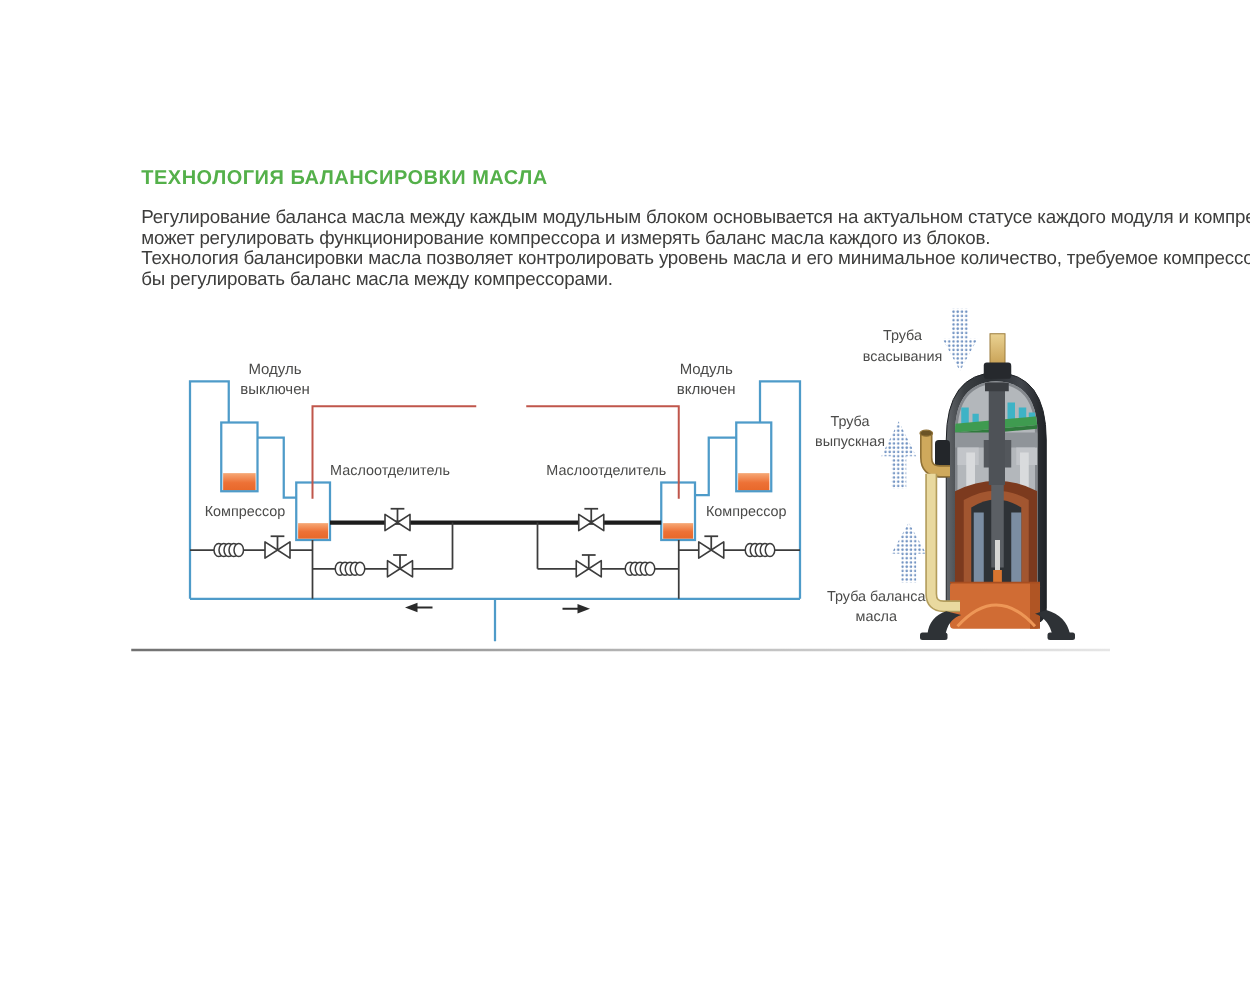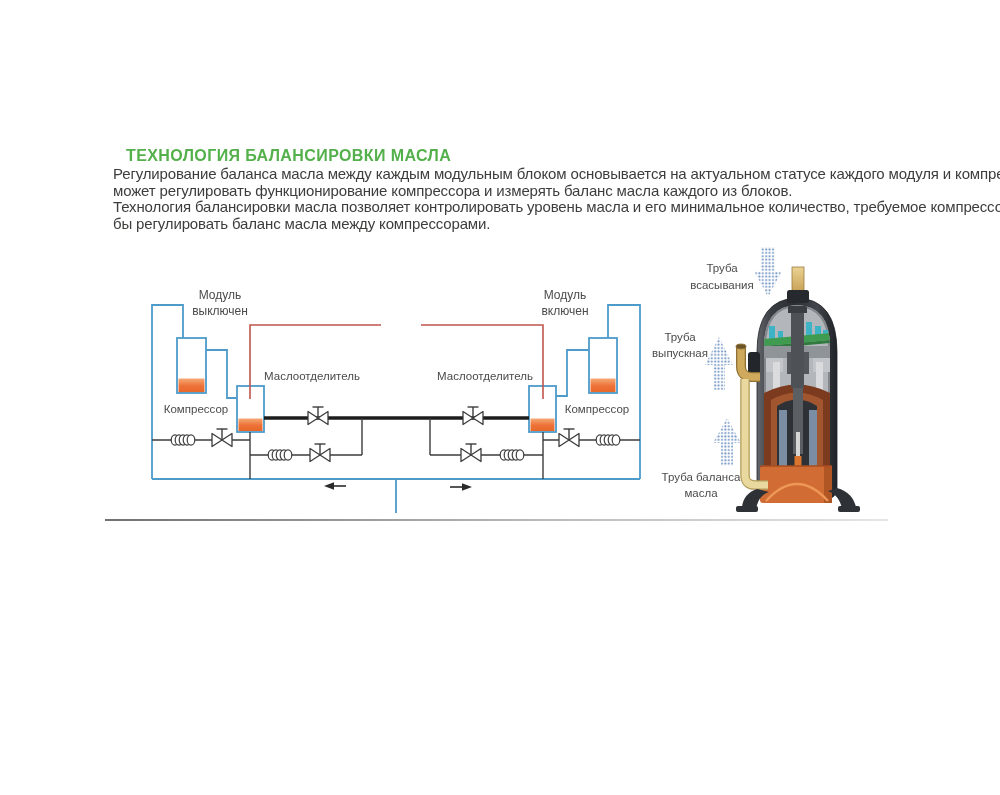--- a/index.html
+++ b/index.html
@@ -7,21 +7,21 @@
     --pipe_blue:#4e9bc9;
     --discharge_red:#c0564b;
     --oil_orange:#ed7136;
     --label_gray:#4b4b4a;
     --arrow_dot_blue:#7193c2;
     --body_text:#3d3d3c;
   }
   html,body{margin:0;padding:0;background:#fff;}
   .page{position:relative;width:1000px;height:795px;background:#fff;overflow:hidden;
         font-family:"Liberation Sans",sans-serif;}
-  .page-title{position:absolute;left:113px;top:134px;margin:13px;
+  .page-title{position:absolute;left:113px;top:134px;margin:0;
         font-size:16px;font-weight:700;letter-spacing:.4px;color:var(--title_green);}
   .body-text{position:absolute;left:113px;top:166px;width:800px;
         font-size:15px;line-height:16.6px;letter-spacing:-0.15px;color:var(--body_text);
         white-space:pre;}
   .figure-svg{position:absolute;left:100px;top:240px;width:800px;height:280px;}
   .divider{position:absolute;left:105px;top:519px;width:783px;height:2px;
         background:linear-gradient(to right,#717171,#b9b9b9 55%,#e6e6e6);}
   
   .blue{stroke:var(--pipe_blue);stroke-width:1.8;fill:none;}
   .red{stroke:var(--discharge_red);stroke-width:1.6;fill:none;}

